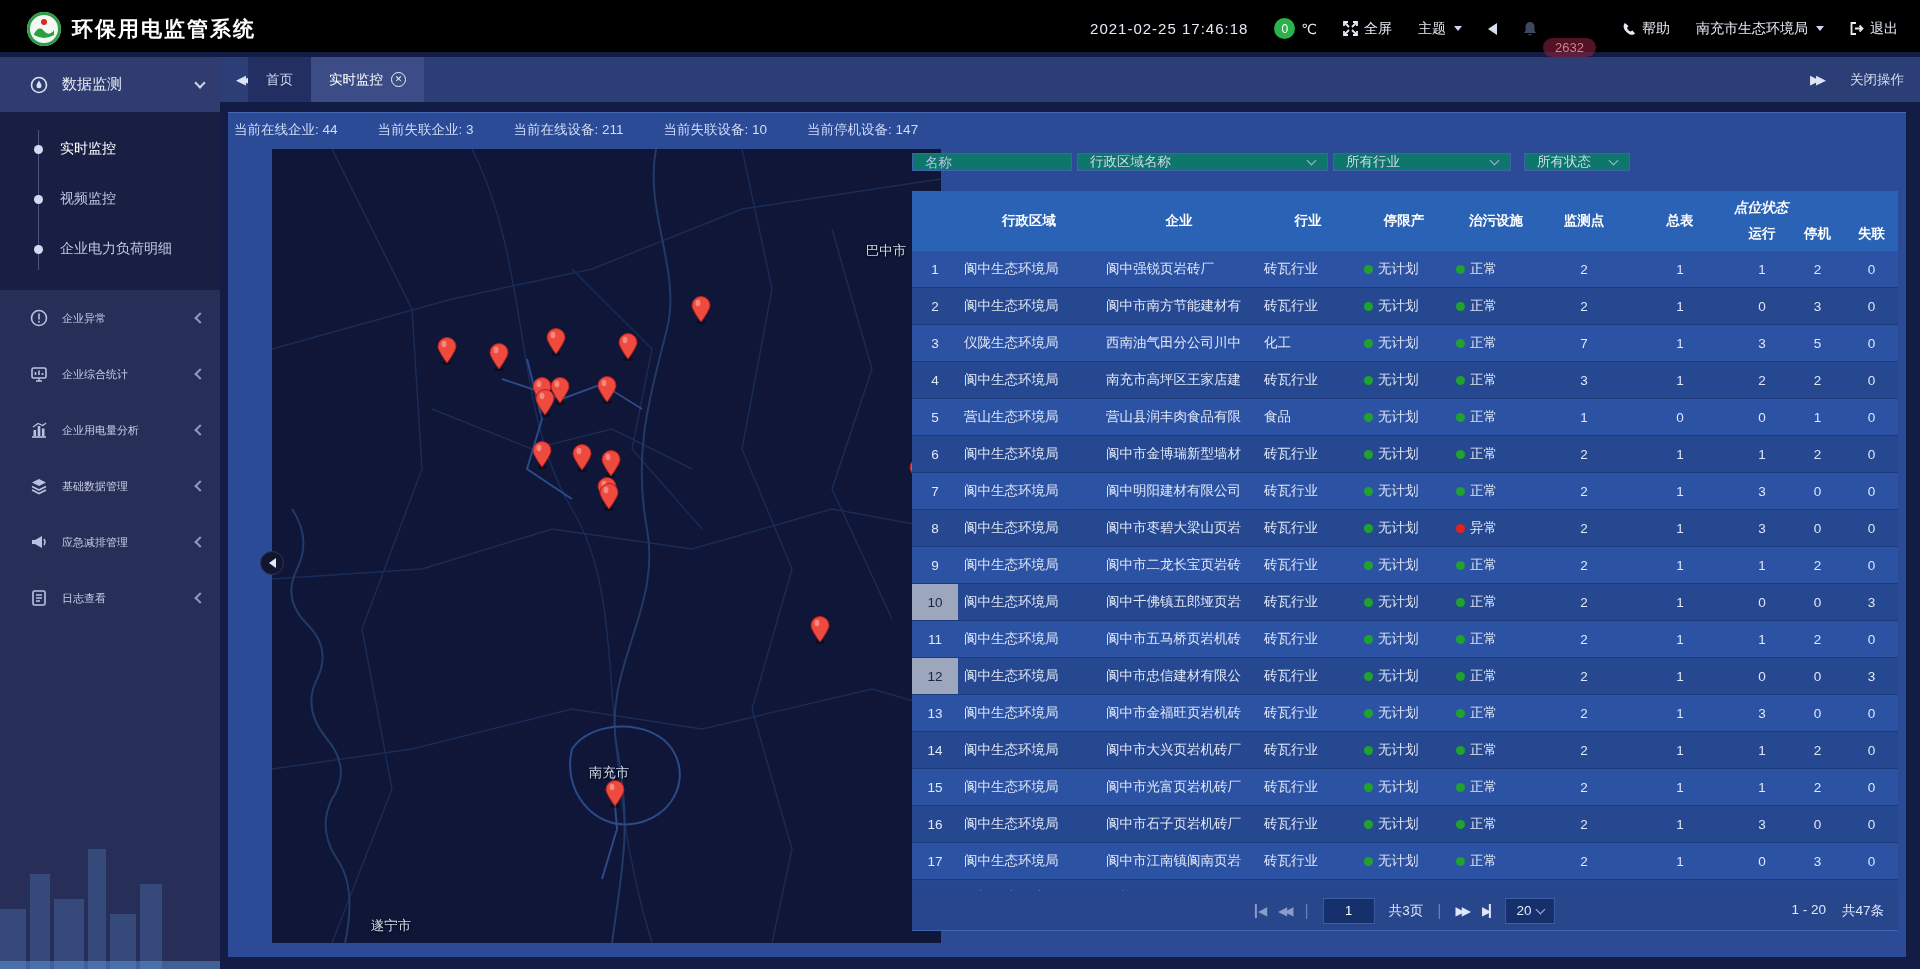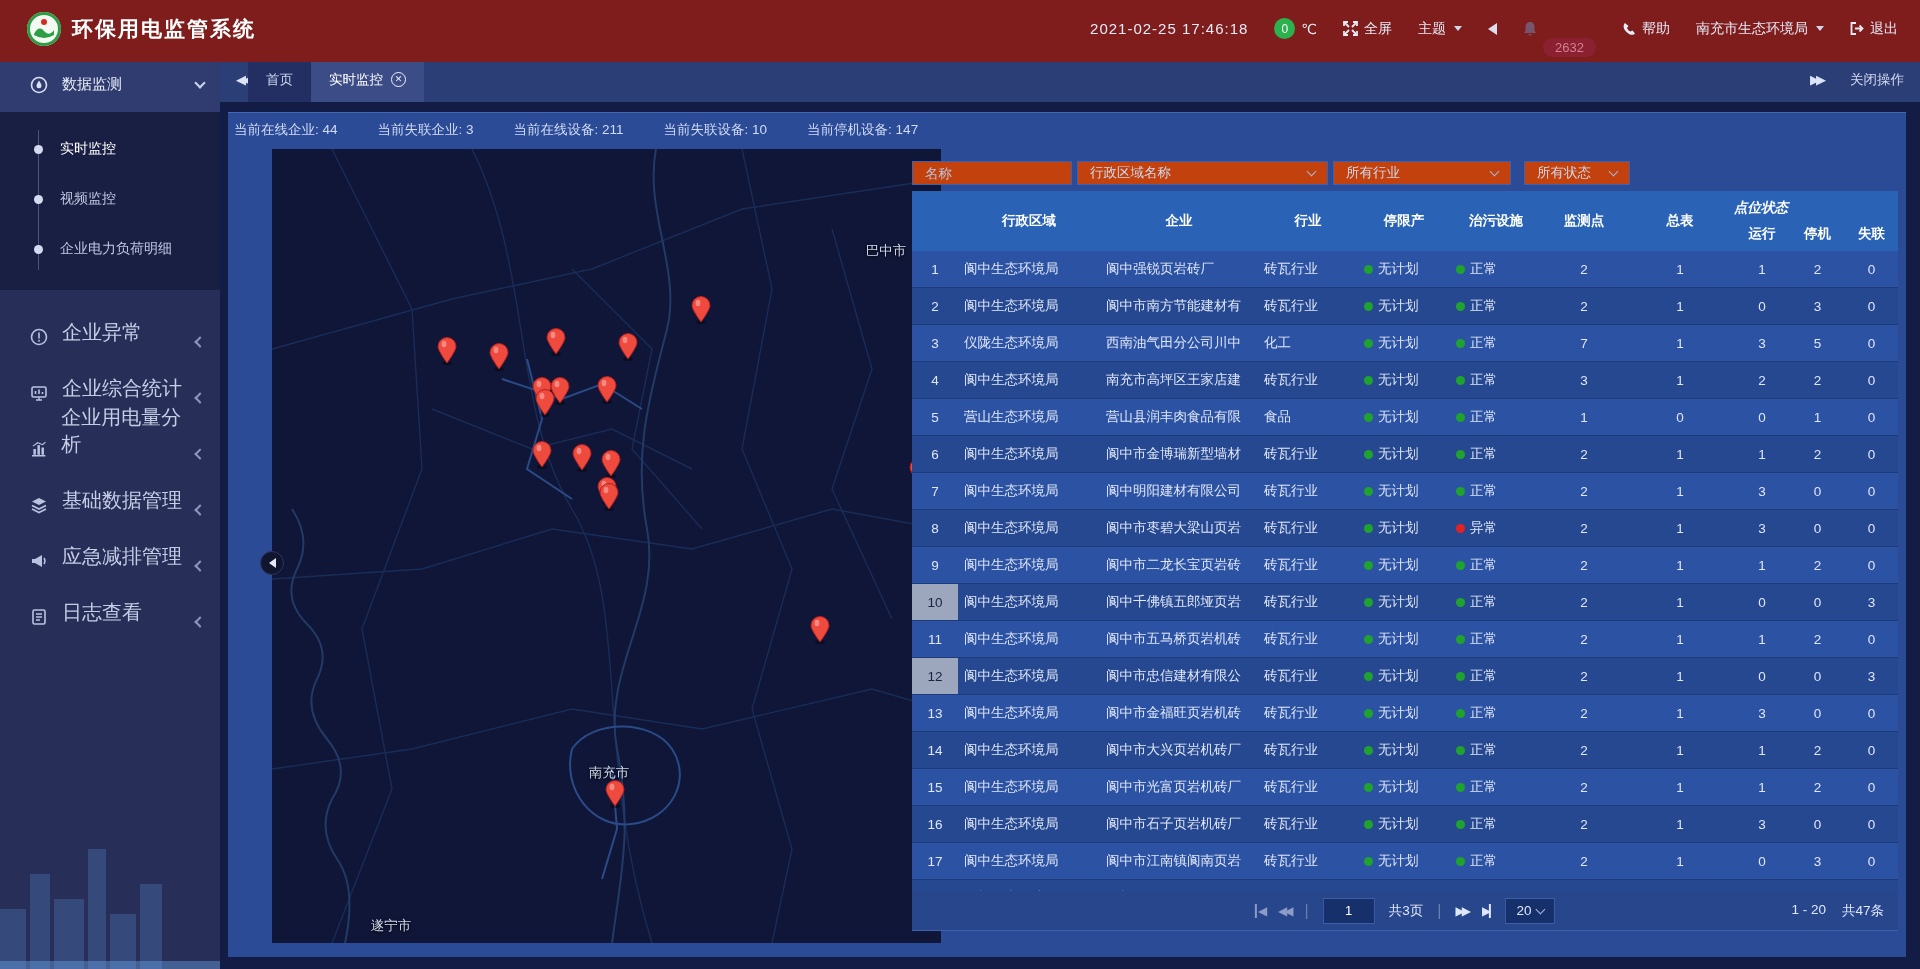--- a/index.html
+++ b/index.html
@@ -1,21 +1,21 @@
 <!DOCTYPE html>
 <html><head>
 <meta charset="utf-8">
 <style>
   * { margin:0; padding:0; box-sizing:border-box; }
   html,body { width:1920px; height:969px; overflow:hidden;
     font-family:"Liberation Sans","DejaVu Sans",sans-serif; background:#131c44; }
 
   
-  .top-header { position:absolute; left:0; top:0; width:1920px; height:62px;
-    background:#7f1d1d; display:flex; align-items:center; z-index:30; }
+  .top-header { position:absolute; left:0; top:0; width:1920px; height:52px;
+    background:#000000; display:flex; align-items:center; z-index:30; }
   .logo { position:absolute; left:26px; top:11px; width:36px; height:36px; }
   .app-title { position:absolute; left:72px; top:15px; font-size:21px; font-weight:bold;
     color:#ffffff; letter-spacing:2px; }
   .hdr-right { position:absolute; right:22px; top:0; height:57px; display:flex;
     align-items:center; gap:26px; color:#e6ebf8; font-size:14px; }
   .hdr-item { display:flex; align-items:center; gap:6px; white-space:nowrap; }
   .hdr-datetime { font-size:15px; letter-spacing:1px; }
   .temp-badge { width:21px; height:21px; border-radius:50%; background:#2bb24c;
     color:#fff; font-size:12px; display:flex; align-items:center; justify-content:center; }
   .caret-down { width:0; height:0; border-left:4px solid transparent; border-right:4px solid transparent;
@@ -36,22 +36,22 @@
     border-bottom:2px solid #cdd5ec; transform:rotate(-45deg); margin-top:-4px; }
   .chev-l { margin-left:auto; width:8px; height:8px; border-left:2px solid #8d98c2;
     border-bottom:2px solid #8d98c2; transform:rotate(45deg); }
   .submenu { background:#191f42; padding:12px 0 16px 0; position:relative; }
   .submenu .rail { position:absolute; left:38px; top:18px; bottom:20px; width:1px; background:#4a5480; }
   .sub-item { height:50px; display:flex; align-items:center; padding-left:60px;
     color:#bfc7e2; font-size:14px; position:relative; cursor:pointer; }
   .sub-item .dot { position:absolute; left:34px; width:9px; height:9px; border-radius:50%;
     background:#d4daf0; }
   .sub-item.active { color:#ffffff; }
-  .menu-item { height:56px; display:flex; align-items:flex-end; padding:0 16px 0 30px;
-    color:#c6cde6; font-size:20px; cursor:pointer; }
+  .menu-item { height:56px; display:flex; align-items:center; padding:0 16px 0 30px;
+    color:#c6cde6; font-size:11px; cursor:pointer; }
   .menu-item .mi { margin-right:14px; }
   .skyline { position:absolute; left:0; bottom:0; width:220px; height:150px; overflow:hidden; }
   .skyline div { position:absolute; bottom:0; background:rgba(96,150,226,.26); }
 
   
   .tabbar { position:absolute; left:220px; top:57px; width:1700px; height:45px;
     background:#2c3e76; display:flex; align-items:center; z-index:10; }
   .tab-arrow { color:#dde4f6; margin:0 0 0 16px; font-size:13px; letter-spacing:-4px; cursor:pointer; }
   .tab { height:45px; display:flex; align-items:center; padding:0 18px; font-size:13.5px;
     color:#ccd4ee; cursor:pointer; background:#232f62; }
@@ -78,21 +78,21 @@
     text-shadow:0 1px 3px #000; transform:translate(-50%,-50%); white-space:nowrap; }
   .map-collapse { position:absolute; left:-12px; top:402px; width:24px; height:24px;
     border-radius:50%; background:#11152d; border:1px solid #2b3560; color:#e3e9f8;
     display:flex; align-items:center; justify-content:center; cursor:pointer; z-index:5; }
   .map-collapse .tri { width:0; height:0; border-top:5px solid transparent;
     border-bottom:5px solid transparent; border-right:7px solid #e3e9f8; }
 
   
   .table-panel { position:absolute; left:684px; top:36px; width:986px; height:786px; }
   .filter-row { position:absolute; left:0; top:0; height:34px; width:100%; }
-  .f-ctrl { position:absolute; top:12px; height:24px; background:#c2410c; border:1px solid #3f62ae;
+  .f-ctrl { position:absolute; top:4px; height:18px; background:#0f766e; border:1px solid #3f62ae;
     color:#cfd8ee; font-size:13.5px; display:flex; align-items:center; padding:0 12px; }
   .f-ctrl input { background:transparent; border:none; outline:none; color:#cfd8ee;
     font-size:13.5px; width:100%; font-family:inherit; }
   .f-ctrl input::placeholder { color:#b9c4e2; }
   .f-chev { margin-left:auto; width:7px; height:7px; border-left:1.6px solid #a7b6dc;
     border-bottom:1.6px solid #a7b6dc; transform:rotate(-45deg); margin-top:-3px; }
   #f-name { left:0; width:160px; }
   #f-region { left:165px; width:251px; }
   #f-industry { left:421px; width:178px;justify-content:center; }
   #f-status { left:612px; width:106px; }

